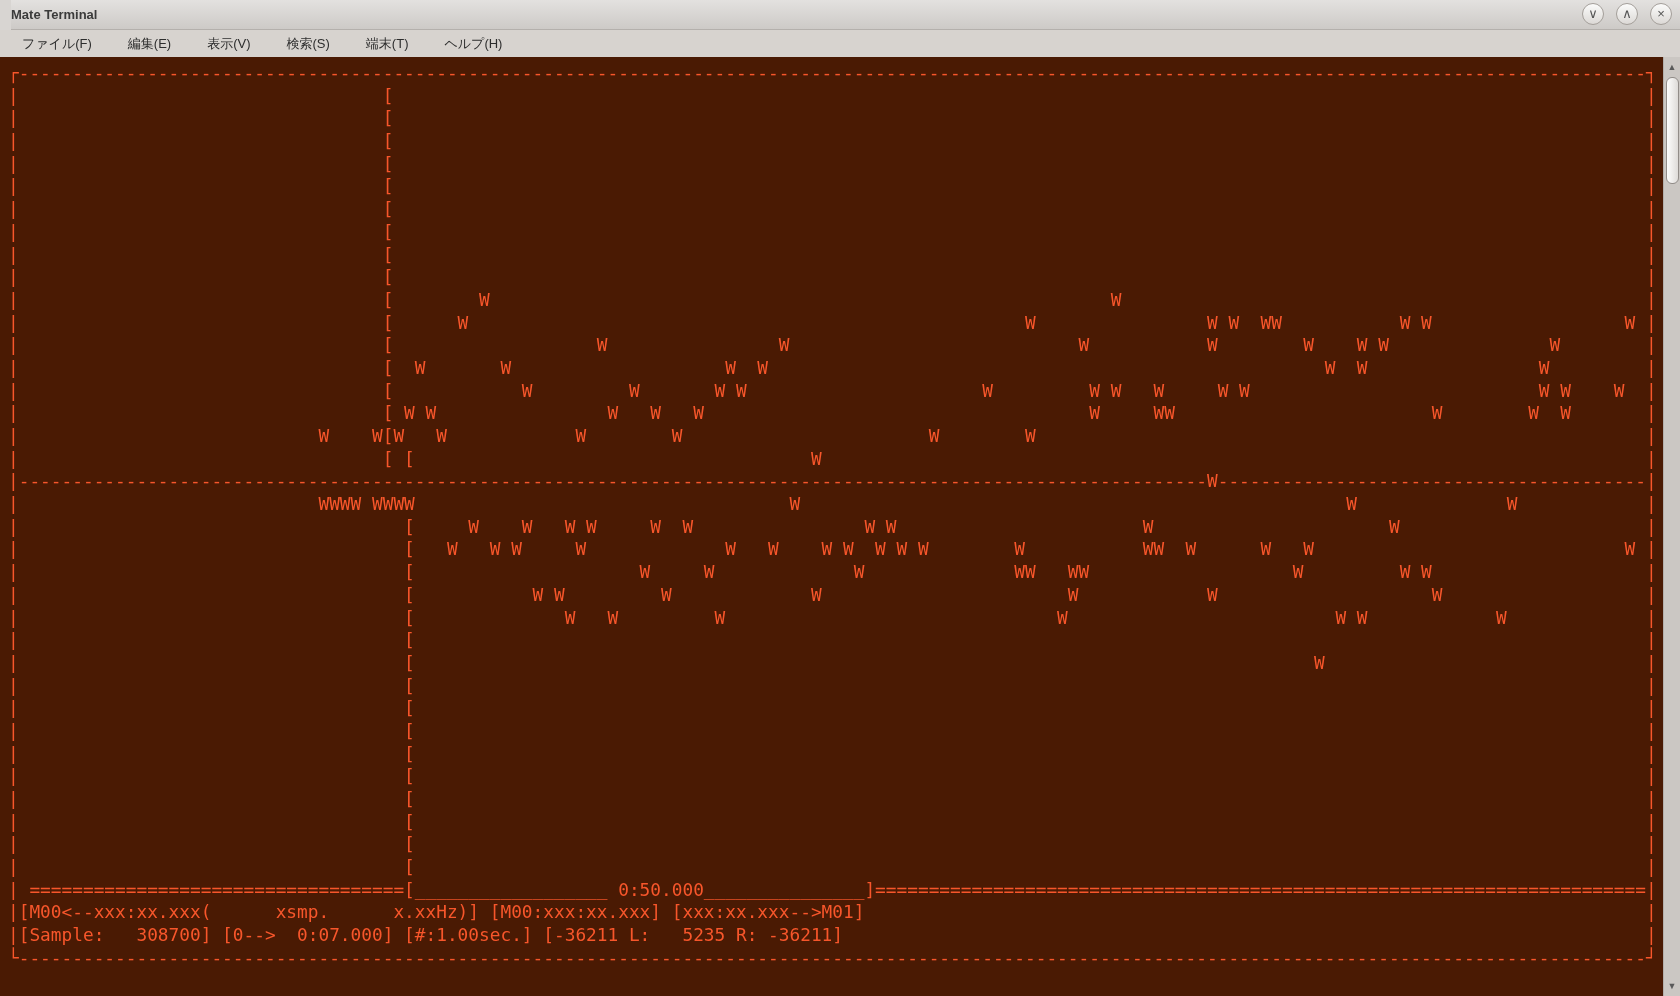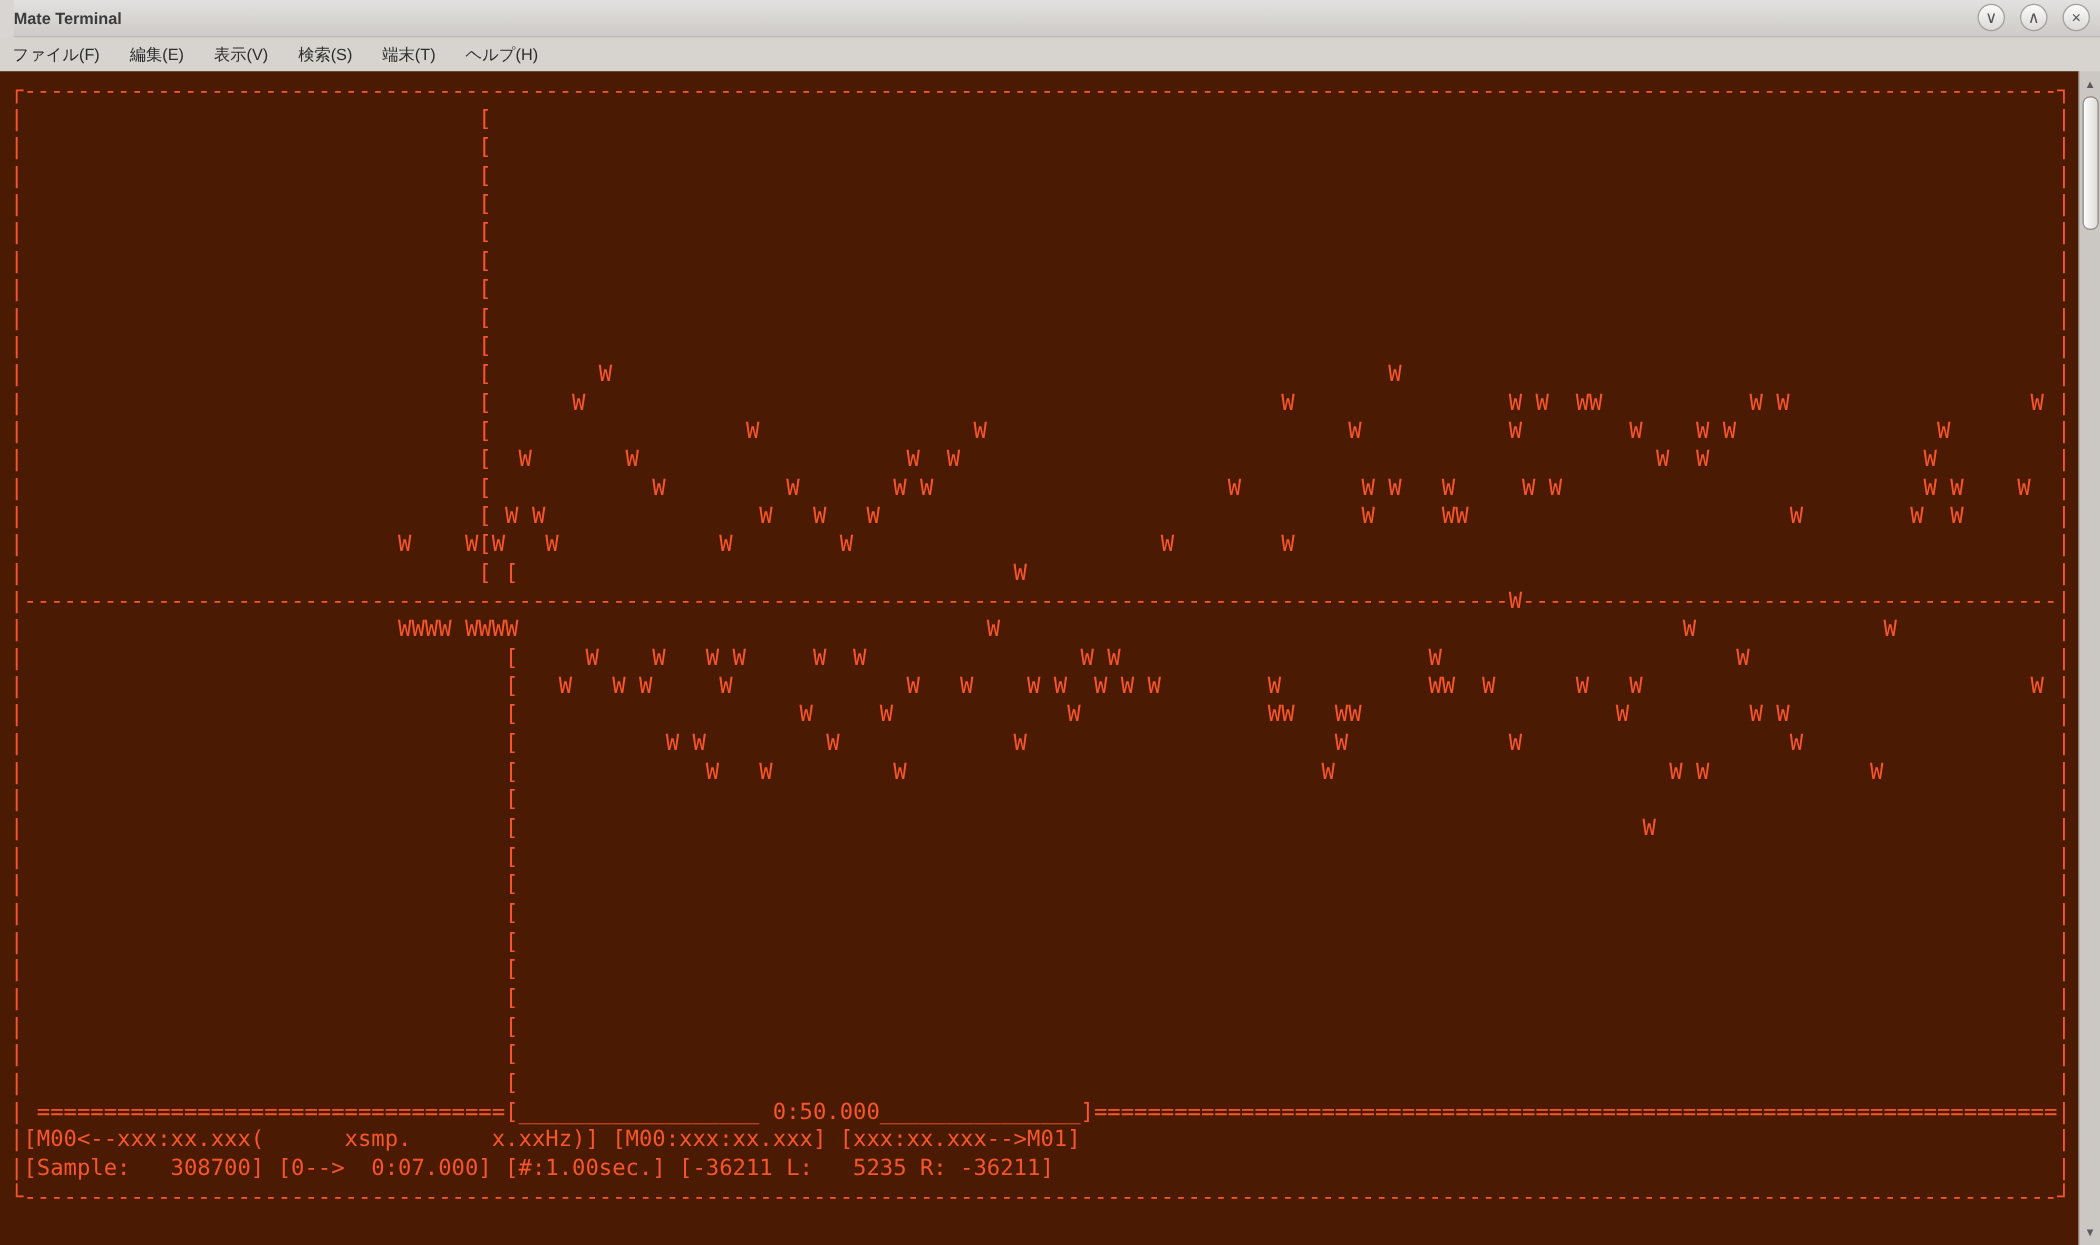--- a/index.html
+++ b/index.html
@@ -12,21 +12,21 @@
     display:flex;align-items:center;justify-content:flex-start;margin-left:11px;}
   .title{font-weight:bold;font-size:13px;color:#3b3b3b;}
   .winbtns{position:absolute;right:8px;top:3px;display:flex;gap:12px;}
   .wbtn{width:22px;height:22px;border-radius:50%;border:1px solid #a49f9a;
     background:linear-gradient(#fbfbfa,#dcd9d6);color:#555;font-size:13px;
     line-height:20px;text-align:center;box-sizing:border-box;}
 
   .menubar{position:absolute;left:0;top:30px;width:1680px;height:27px;
     background:#d7d3cf;display:flex;align-items:center;gap:24px;
     padding-left:10px;box-sizing:border-box;}
-  .menuitem{font-size:13px;color:#2d2d2d;white-space:nowrap;}
+  .menuitem{font-size:13px;color:#2d2d2d;white-space:nowrap;margin-left:12px;}
 
   
   .term{position:absolute;left:0;top:57px;width:1663px;height:939px;
     background:#4a1a03;overflow:hidden;}
   pre.screen{margin:0;padding:5px 0 0 8px;
     font-family:"DejaVu Sans Mono",monospace;
     font-size:17.8px;line-height:22.7px;color:#f7562b;}
   pre.screen div{height:22.7px;white-space:pre;}
 
   

